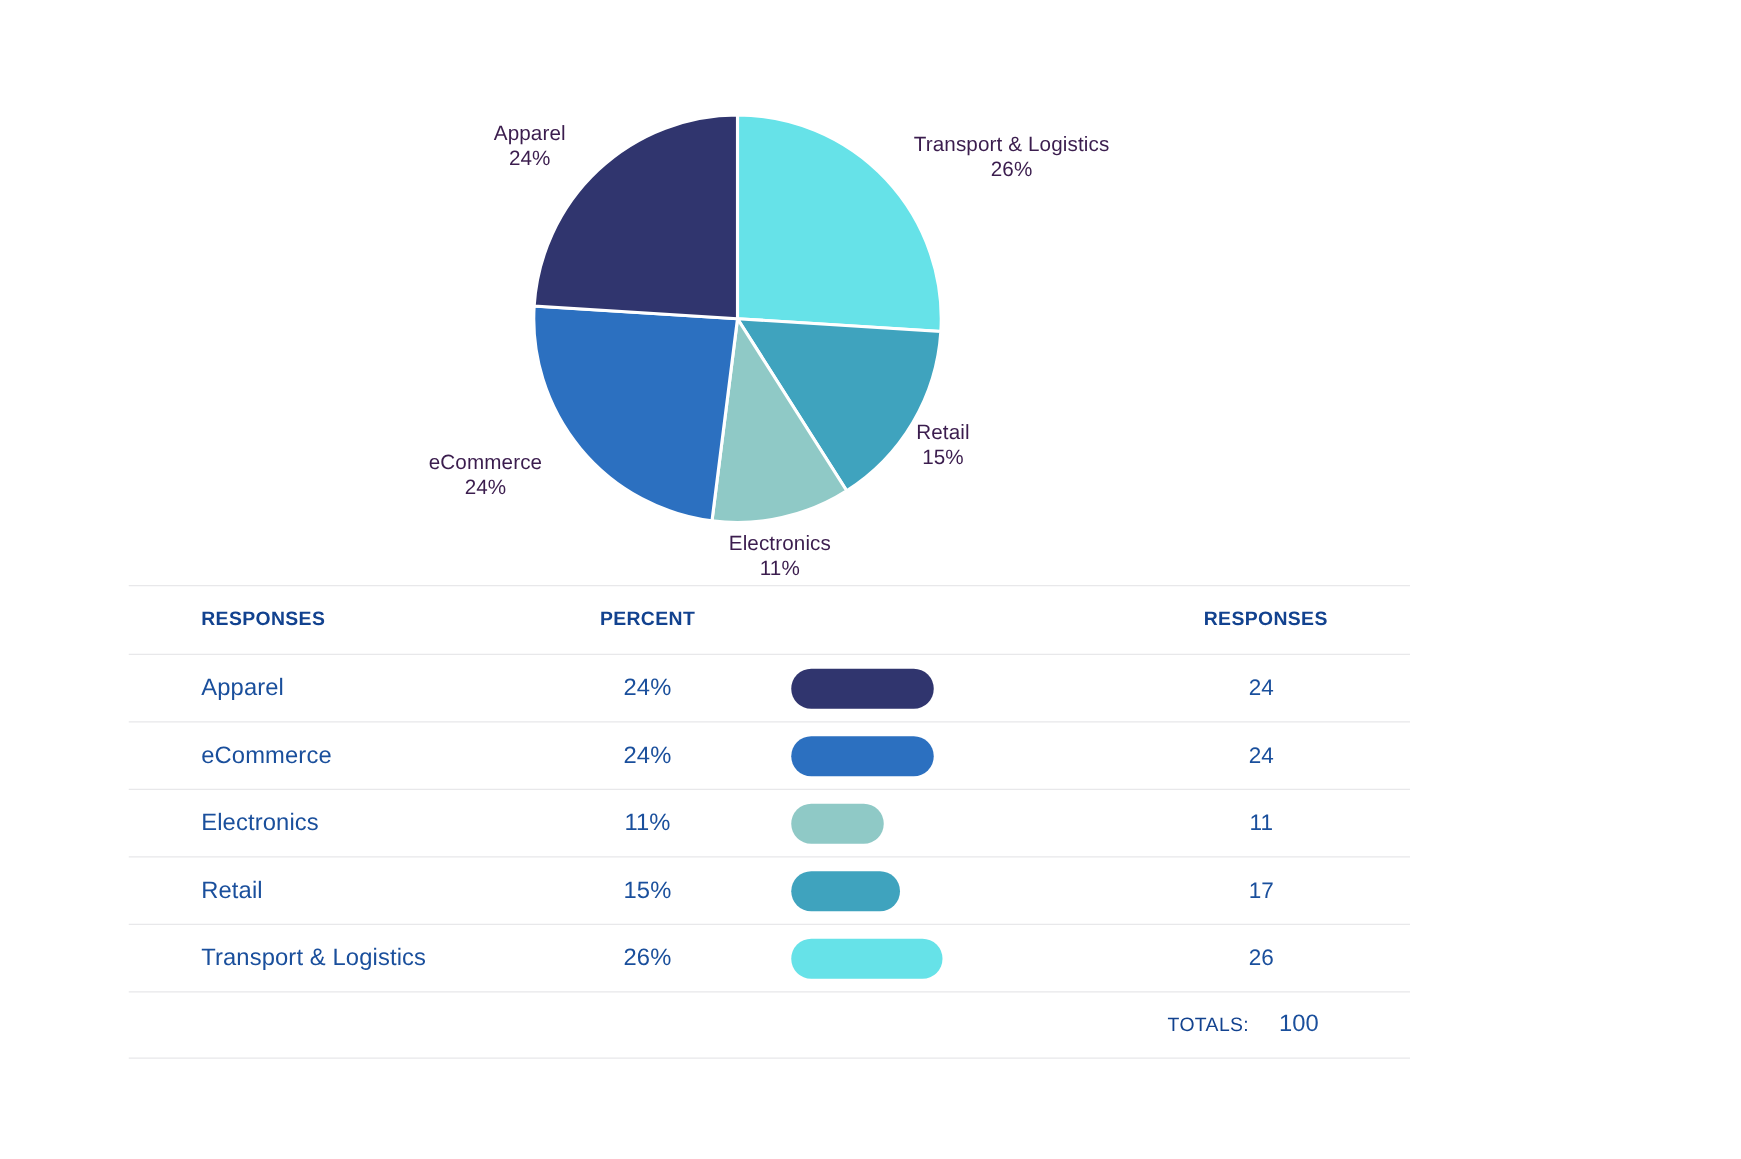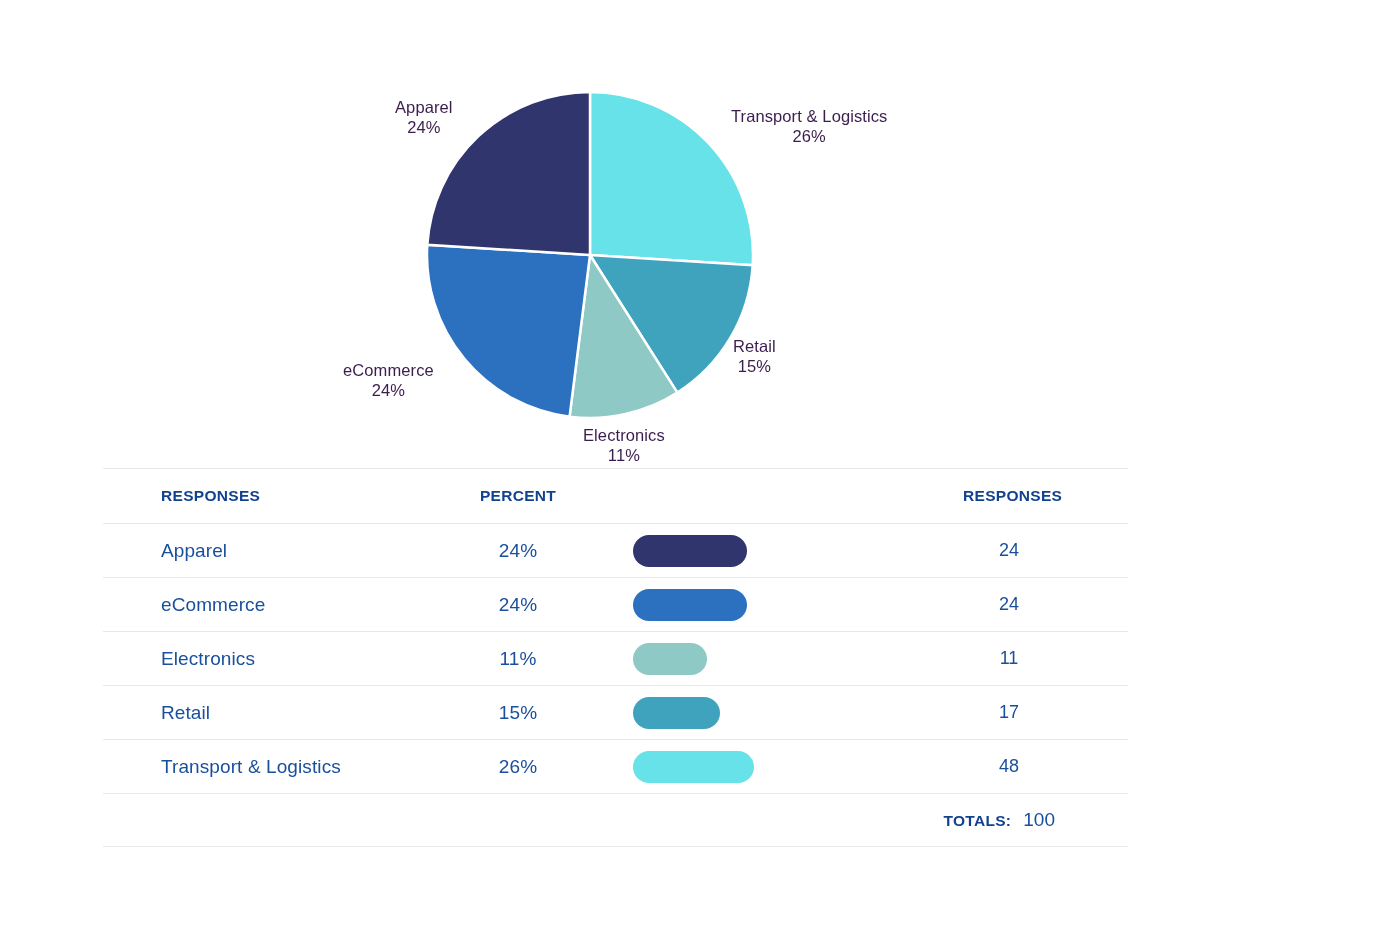--- a/index.html
+++ b/index.html
@@ -98,24 +98,24 @@
   }
 
   .bar {
     height: 32px;
     border-radius: 17px;
     display: block;
   }
 
   .totals-label {
     color: #12428f;
-    font-weight: bold;
+    font-weight: normal;
     font-size: 15.5px;
     letter-spacing: 0.3px;
-    margin-right: 12px;
+    margin-right: 24px;
   }
   .totals-value {
     color: #1a4f9c;
     font-size: 19px;
   }
   .total-inner {
     width: 1025px;
     display: flex;
     justify-content: flex-end;
     align-items: baseline;
@@ -206,21 +206,21 @@
             <span class="bar" style="width: 86.5px; background: rgb(63, 163, 190);"></span>
           </div>
           <div class="c-resp td-num">17</div>
         </div>
         <div class="trow data-row">
           <div class="c-industry td">Transport &amp; Logistics</div>
           <div class="c-percent td">26%</div>
           <div class="c-bar">
             <span class="bar" style="width: 120.6px; background: rgb(102, 226, 232);"></span>
           </div>
-          <div class="c-resp td-num">48</div>
+          <div class="c-resp td-num">26</div>
         </div>
       </div>
 
     <div class="trow total-row">
       <div class="total-inner">
         <span class="totals-label">TOTALS:</span>
         <span class="totals-value">100</span>
       </div>
     </div>
 

